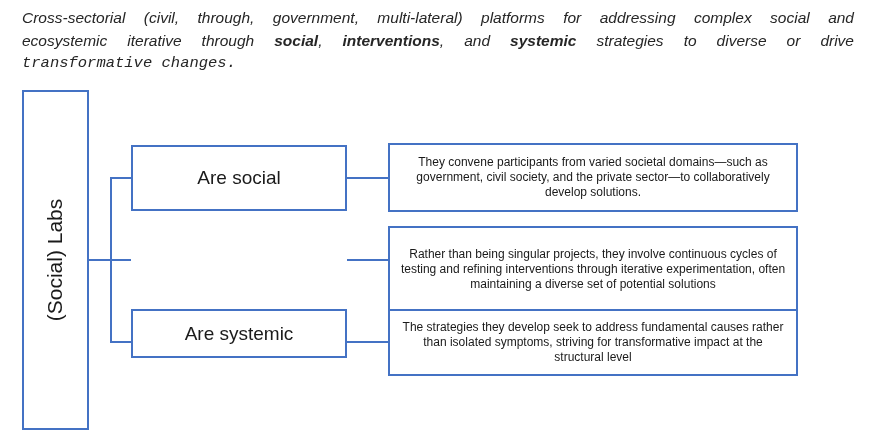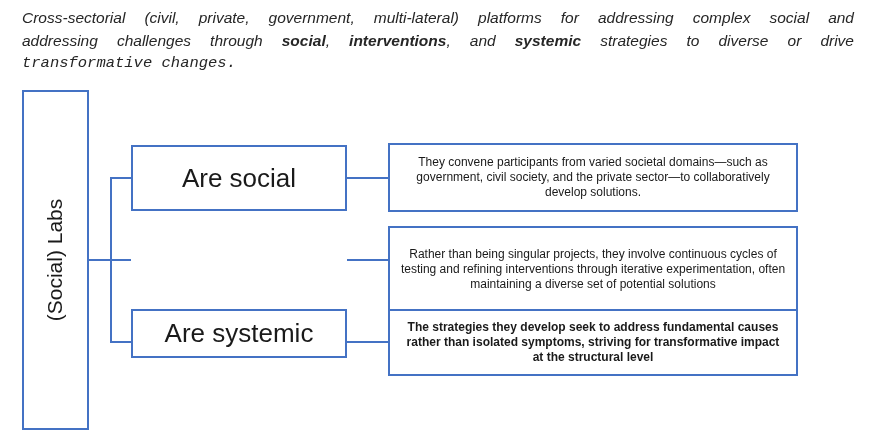--- a/index.html
+++ b/index.html
@@ -44,54 +44,54 @@
     left:22px;top:90px;width:67px;height:340px;
   }
   .rootbox .vtext{
     transform:rotate(-90deg);
     white-space:nowrap;
     font-size:21px;
     color:#1a1a1a;
   }
   .midbox{
     left:131px;width:216px;
-    font-size:26px;
+    font-size:19px;
     color:#1a1a1a;
     text-align:center;
   }
   .mid-1{top:145px;height:66px;}
   .mid-2{top:227px;height:66px;}
   .mid-3{top:309px;height:49px;}
   .descbox{
     left:388px;width:410px;
     font-size:12px;
     line-height:15px;
     color:#1a1a1a;
     text-align:center;
     padding:2px 10px;
   }
   .desc-1{top:143px;height:69px;}
   .desc-2{top:226px;height:87px;}
-  .desc-3{top:309px;height:67px;font-weight:bold;}
+  .desc-3{top:309px;height:67px;}
   
   .hline,.vline{
     position:absolute;
     background:#4472c4;
   }
   .hline{height:2px;}
   .vline{width:2px;}
 </style>
 </head>
 <body>
 
 <div class="stage">
 
   <div class="header">
-    <div class="jline">Cross-sectorial (civil, private, government, multi-lateral) platforms for addressing complex social and</div>
-    <div class="jline"><span>addressing challenges through </span><span class="kw">social</span><span>, </span><span class="kw">interventions</span><span>, and </span><span class="kw">systemic</span><span> strategies to diverse or drive</span></div>
+    <div class="jline">Cross-sectorial (civil, through, government, multi-lateral) platforms for addressing complex social and</div>
+    <div class="jline"><span>ecosystemic iterative through </span><span class="kw">social</span><span>, </span><span class="kw">interventions</span><span>, and </span><span class="kw">systemic</span><span> strategies to diverse or drive</span></div>
     <div class="lastline">transformative changes.</div>
   </div>
 
   <div class="box rootbox">
     <span class="vtext">(Social) Labs</span>
   </div>
 
   <div class="hline" style="left:89px;top:259px;width:22px;"></div>
 
   <div class="vline" style="left:110px;top:177px;height:166px;"></div>

